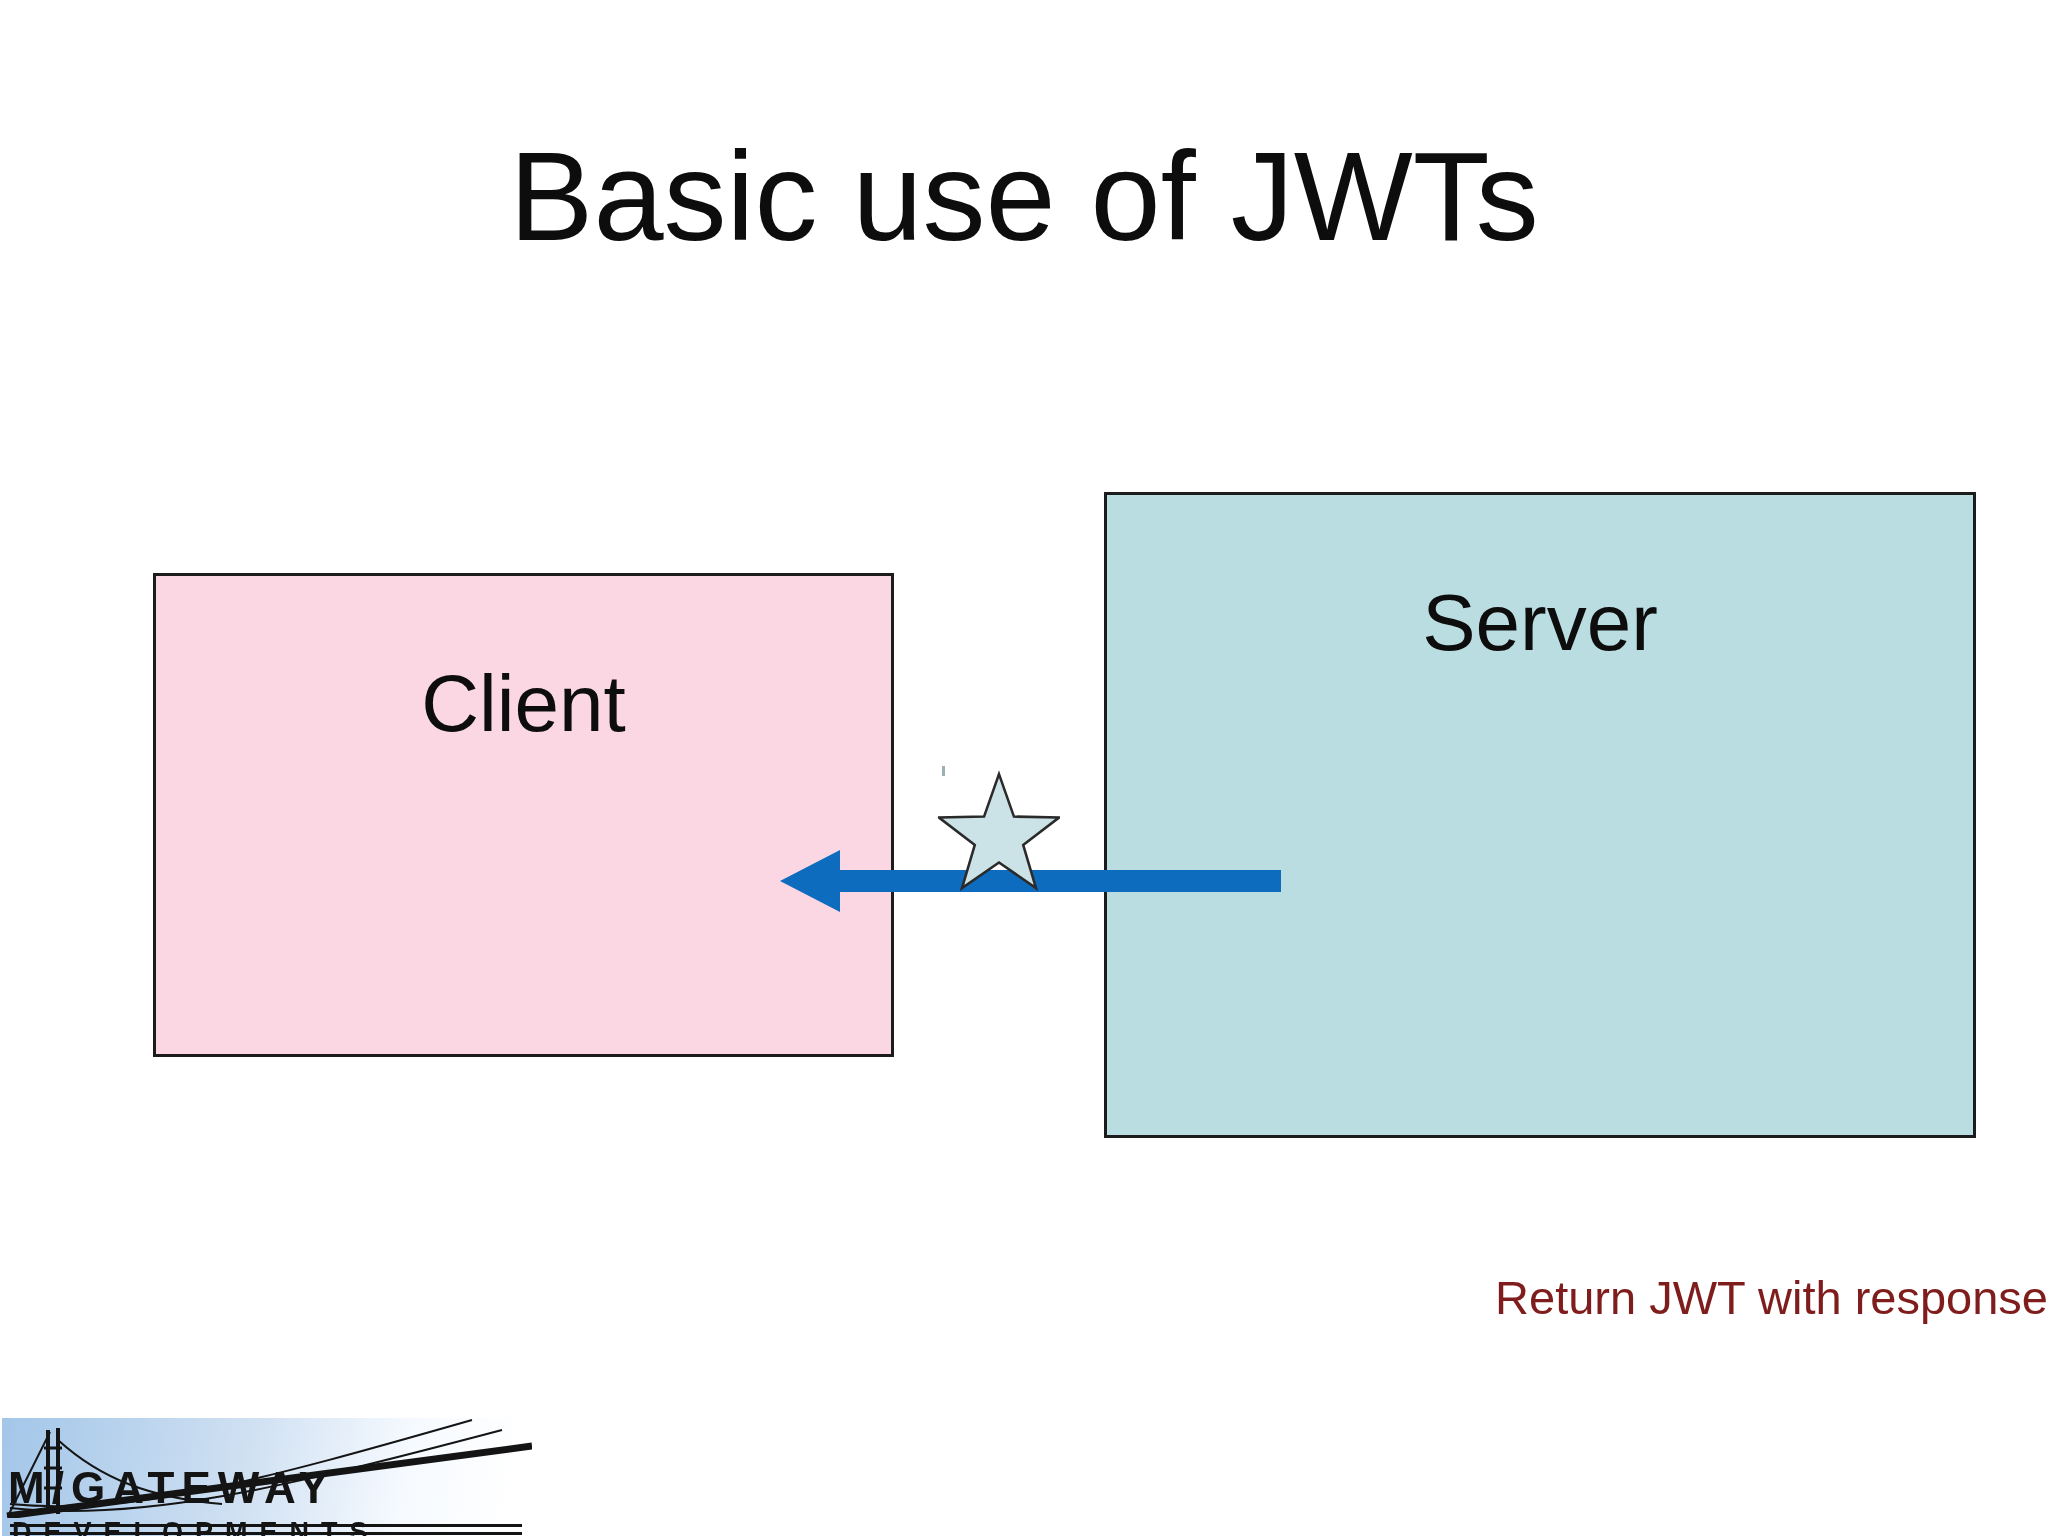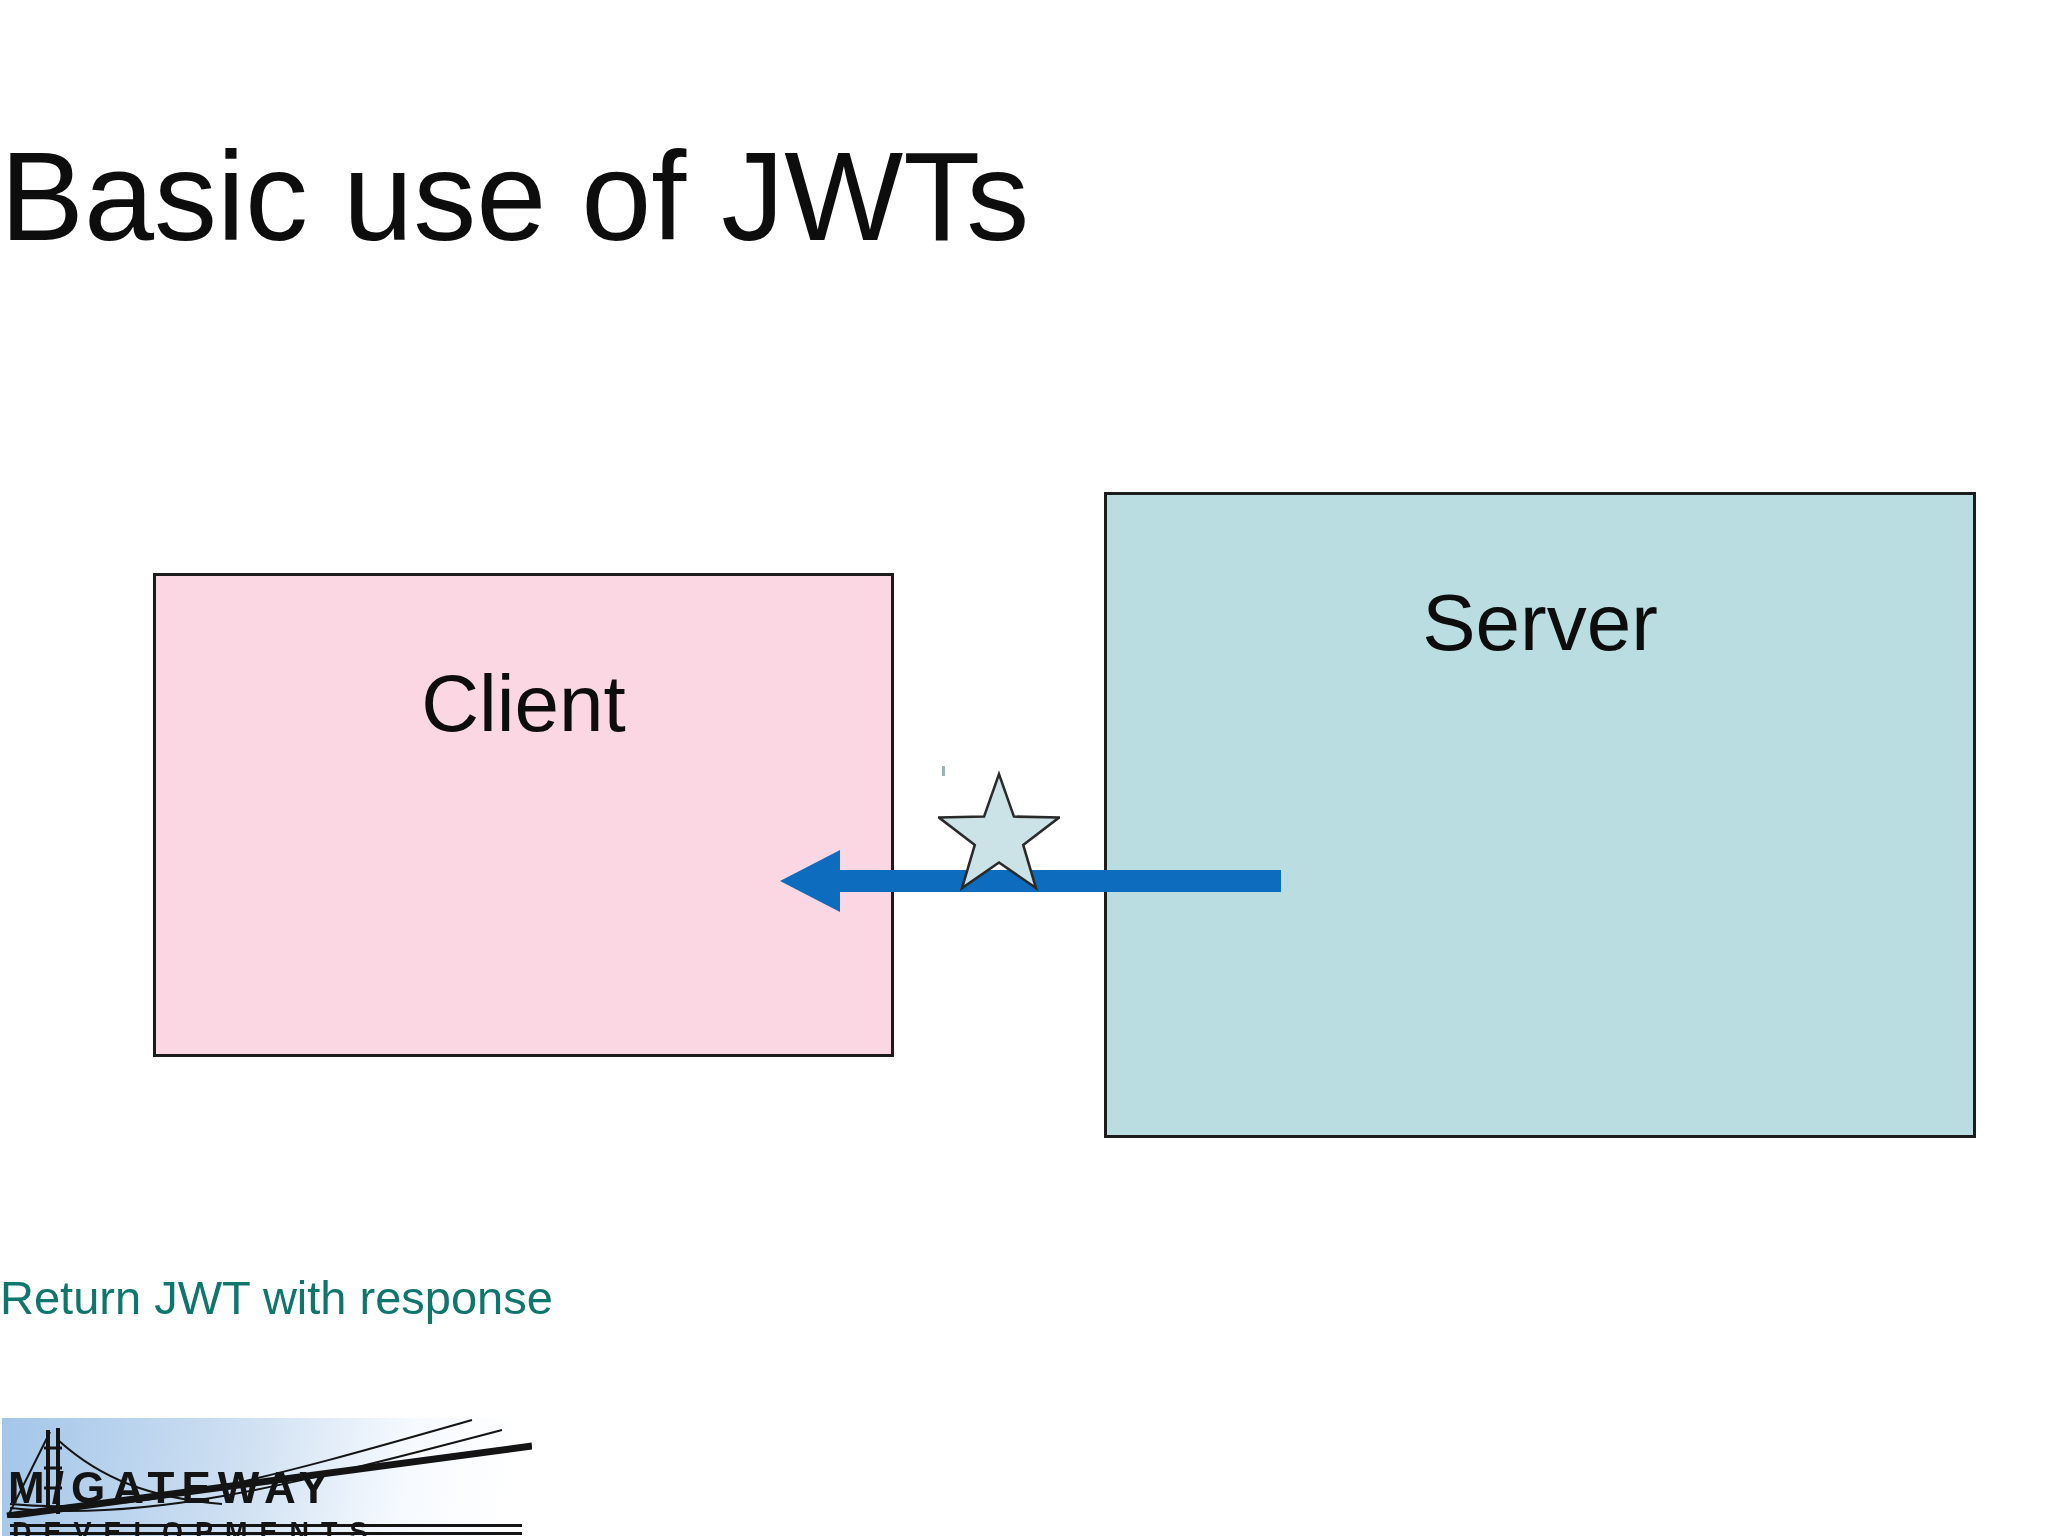--- a/index.html
+++ b/index.html
@@ -1,36 +1,36 @@
 <!DOCTYPE html>
 <html><head>
 <meta charset="utf-8">
 <style>
   html,body{margin:0;padding:0;background:#fff;}
   #slide{
     position:relative;width:2048px;height:1536px;background:#ffffff;
     overflow:hidden;font-family:"Liberation Sans", sans-serif;color:#111;
   }
   .title{
-    position:absolute;left:0;right:0;top:128px;text-align:left;
+    position:absolute;left:0;right:0;top:128px;text-align:center;
     font-size:126px;line-height:1.1;color:#0d0d0d;letter-spacing:0px;
   }
   .box{
     position:absolute;border:3px solid #1c1c1c;box-sizing:border-box;
     display:flex;flex-direction:column;align-items:center;
   }
   .box .box-label{font-size:80px;line-height:1.1;color:#0d0d0d;}
   #client-box{left:153px;top:573px;width:741px;height:484px;background:#fad7e2;padding-top:84px;}
   #server-box{left:1104px;top:492px;width:872px;height:646px;background:#b9dde1;padding-top:84px;}
   #return-arrow{position:absolute;left:780px;top:848px;width:502px;height:66px;z-index:2;}
   #jwt-star{position:absolute;left:938px;top:768px;width:122px;height:126px;z-index:3;}
   #tick-mark{position:absolute;left:942px;top:766px;width:3px;height:10px;background:#9fb0b4;z-index:1;}
   .caption{
-    position:absolute;left:0;right:0;top:1270px;text-align:left;
-    font-size:47px;color:#0f766e;
+    position:absolute;left:0;right:0;top:1270px;text-align:right;
+    font-size:47px;color:#7f1d1d;
   }
   #logo{
     position:absolute;left:2px;top:1418px;width:530px;height:130px;
     background:linear-gradient(100deg,#a3c6e9 0%,#cfe0f2 45%,#f6faff 75%,#ffffff 95%);
   }
   #logo-bridge{position:absolute;left:0;top:0;width:530px;height:100px;}
   .logo-line1{
     position:absolute;left:6px;top:45px;font-size:44px;font-weight:bold;
     letter-spacing:7px;color:#141414;white-space:nowrap;
   }

